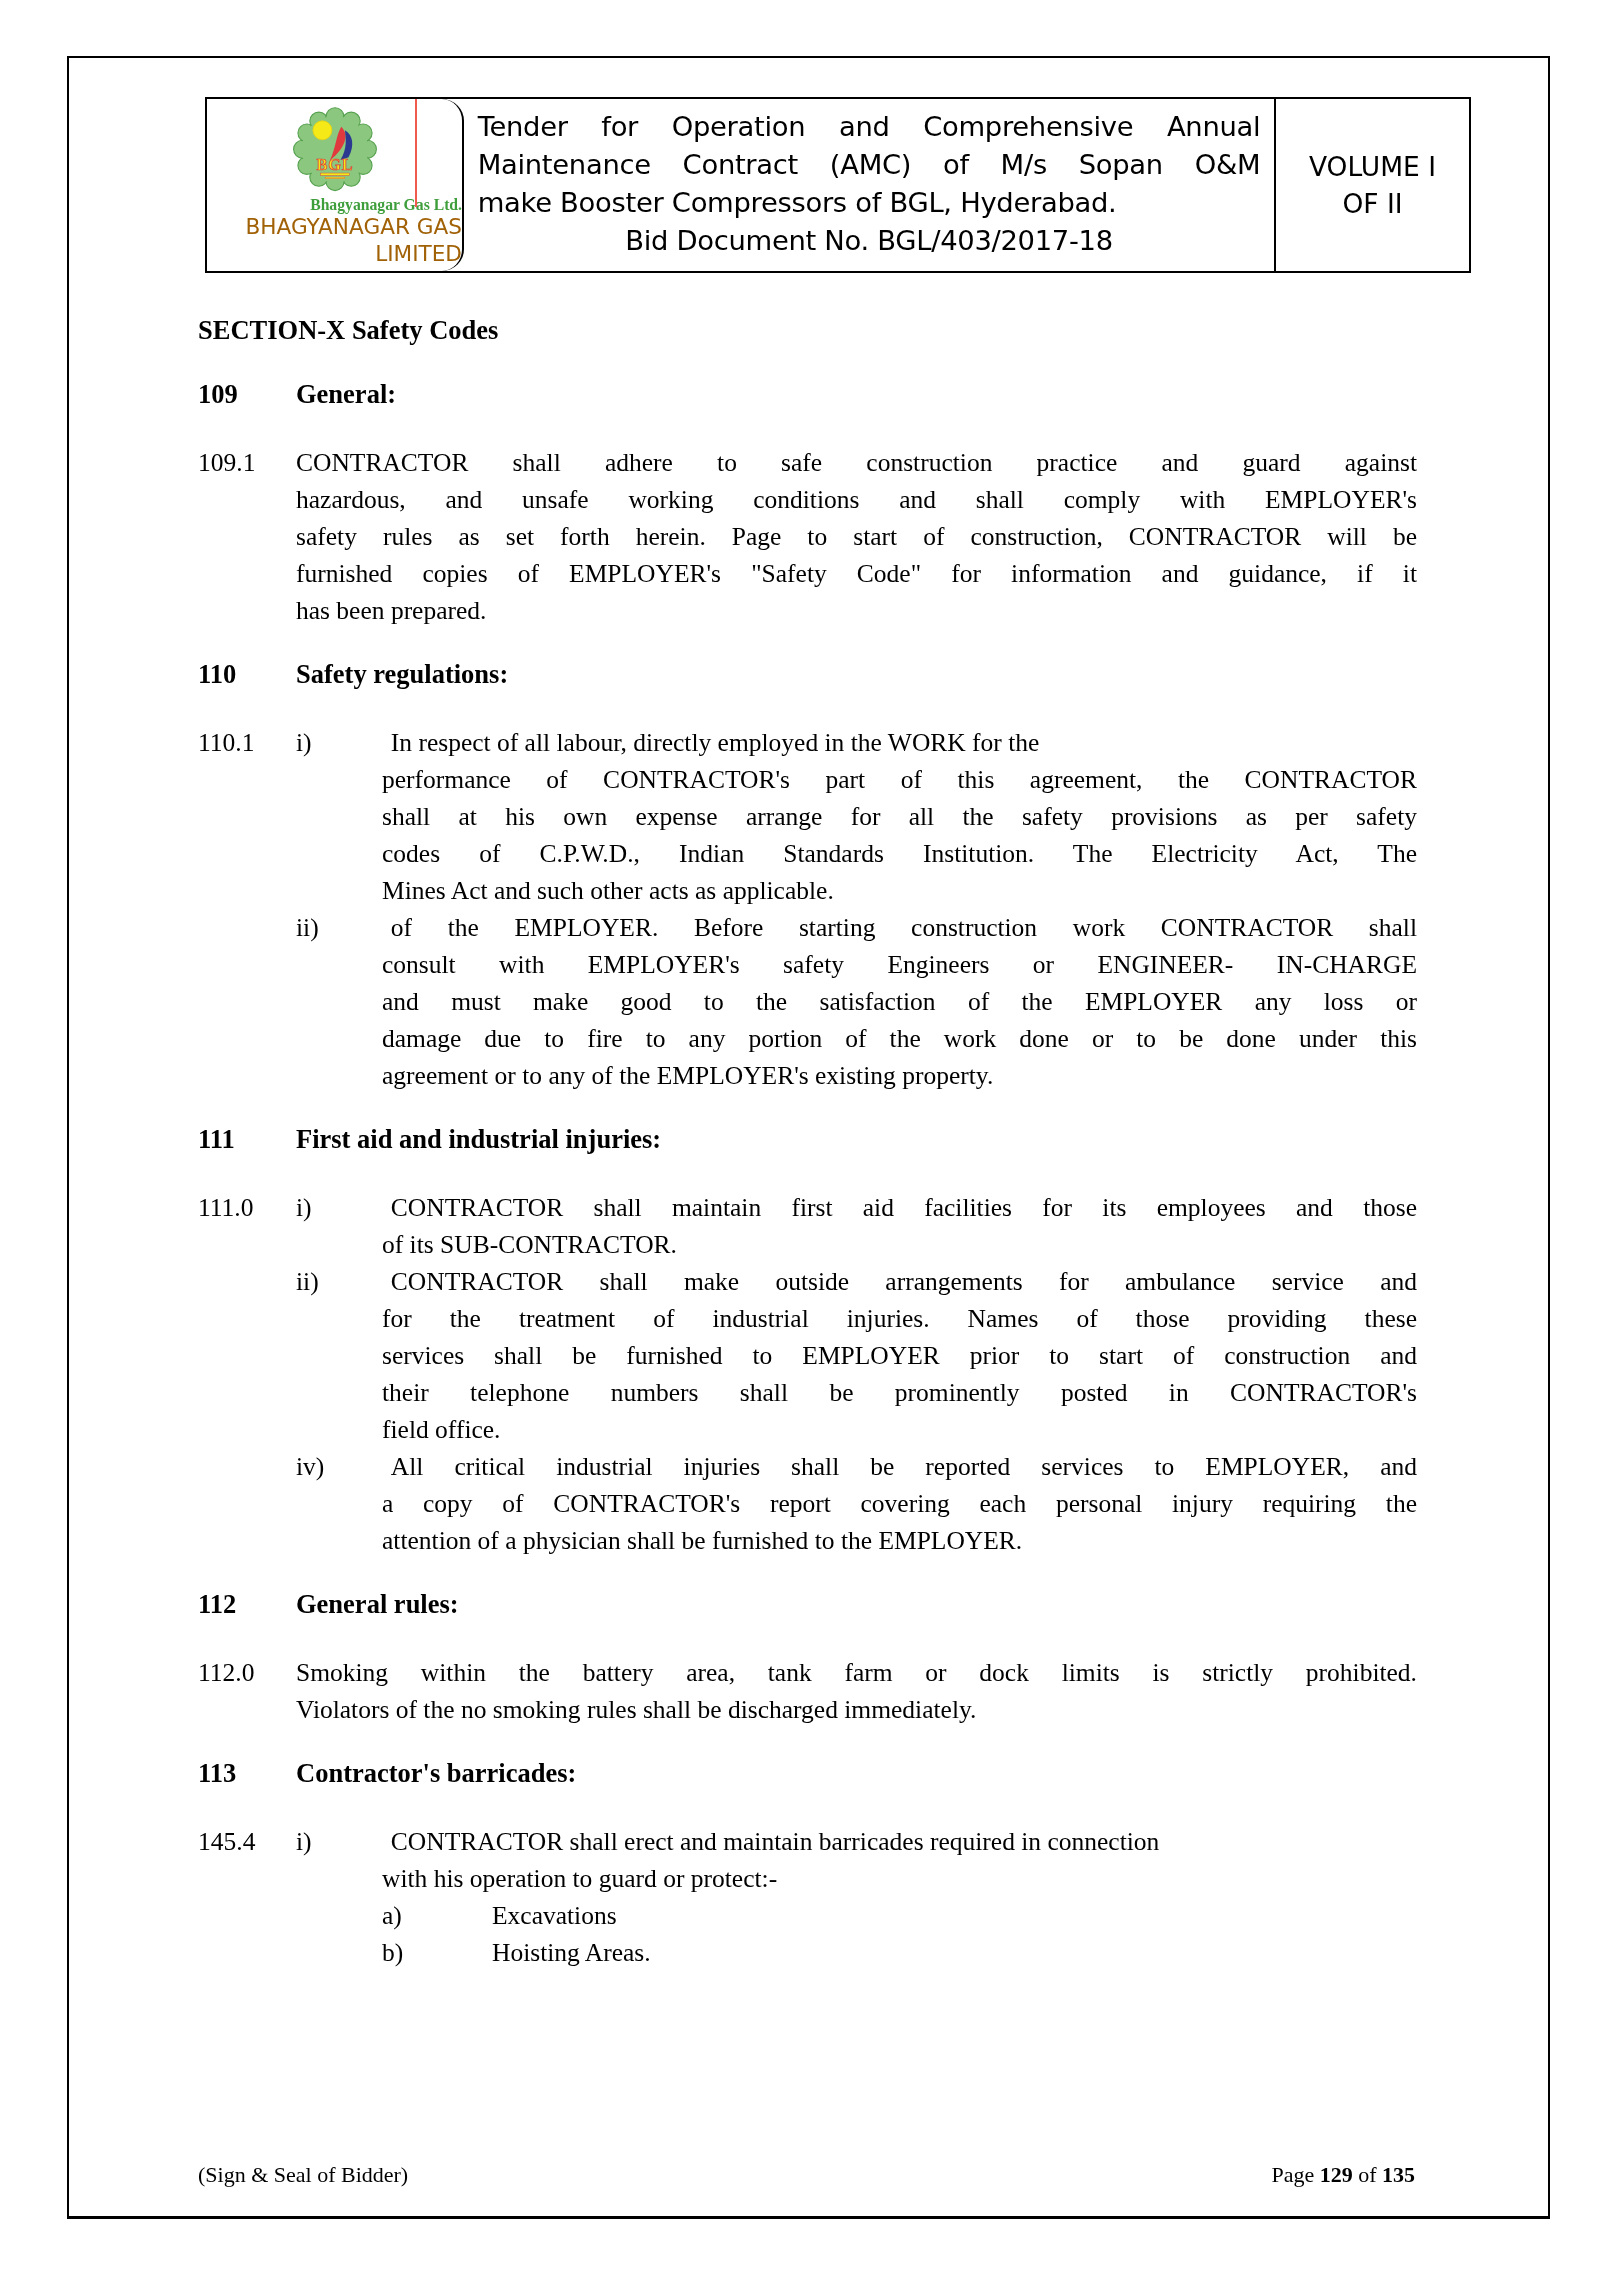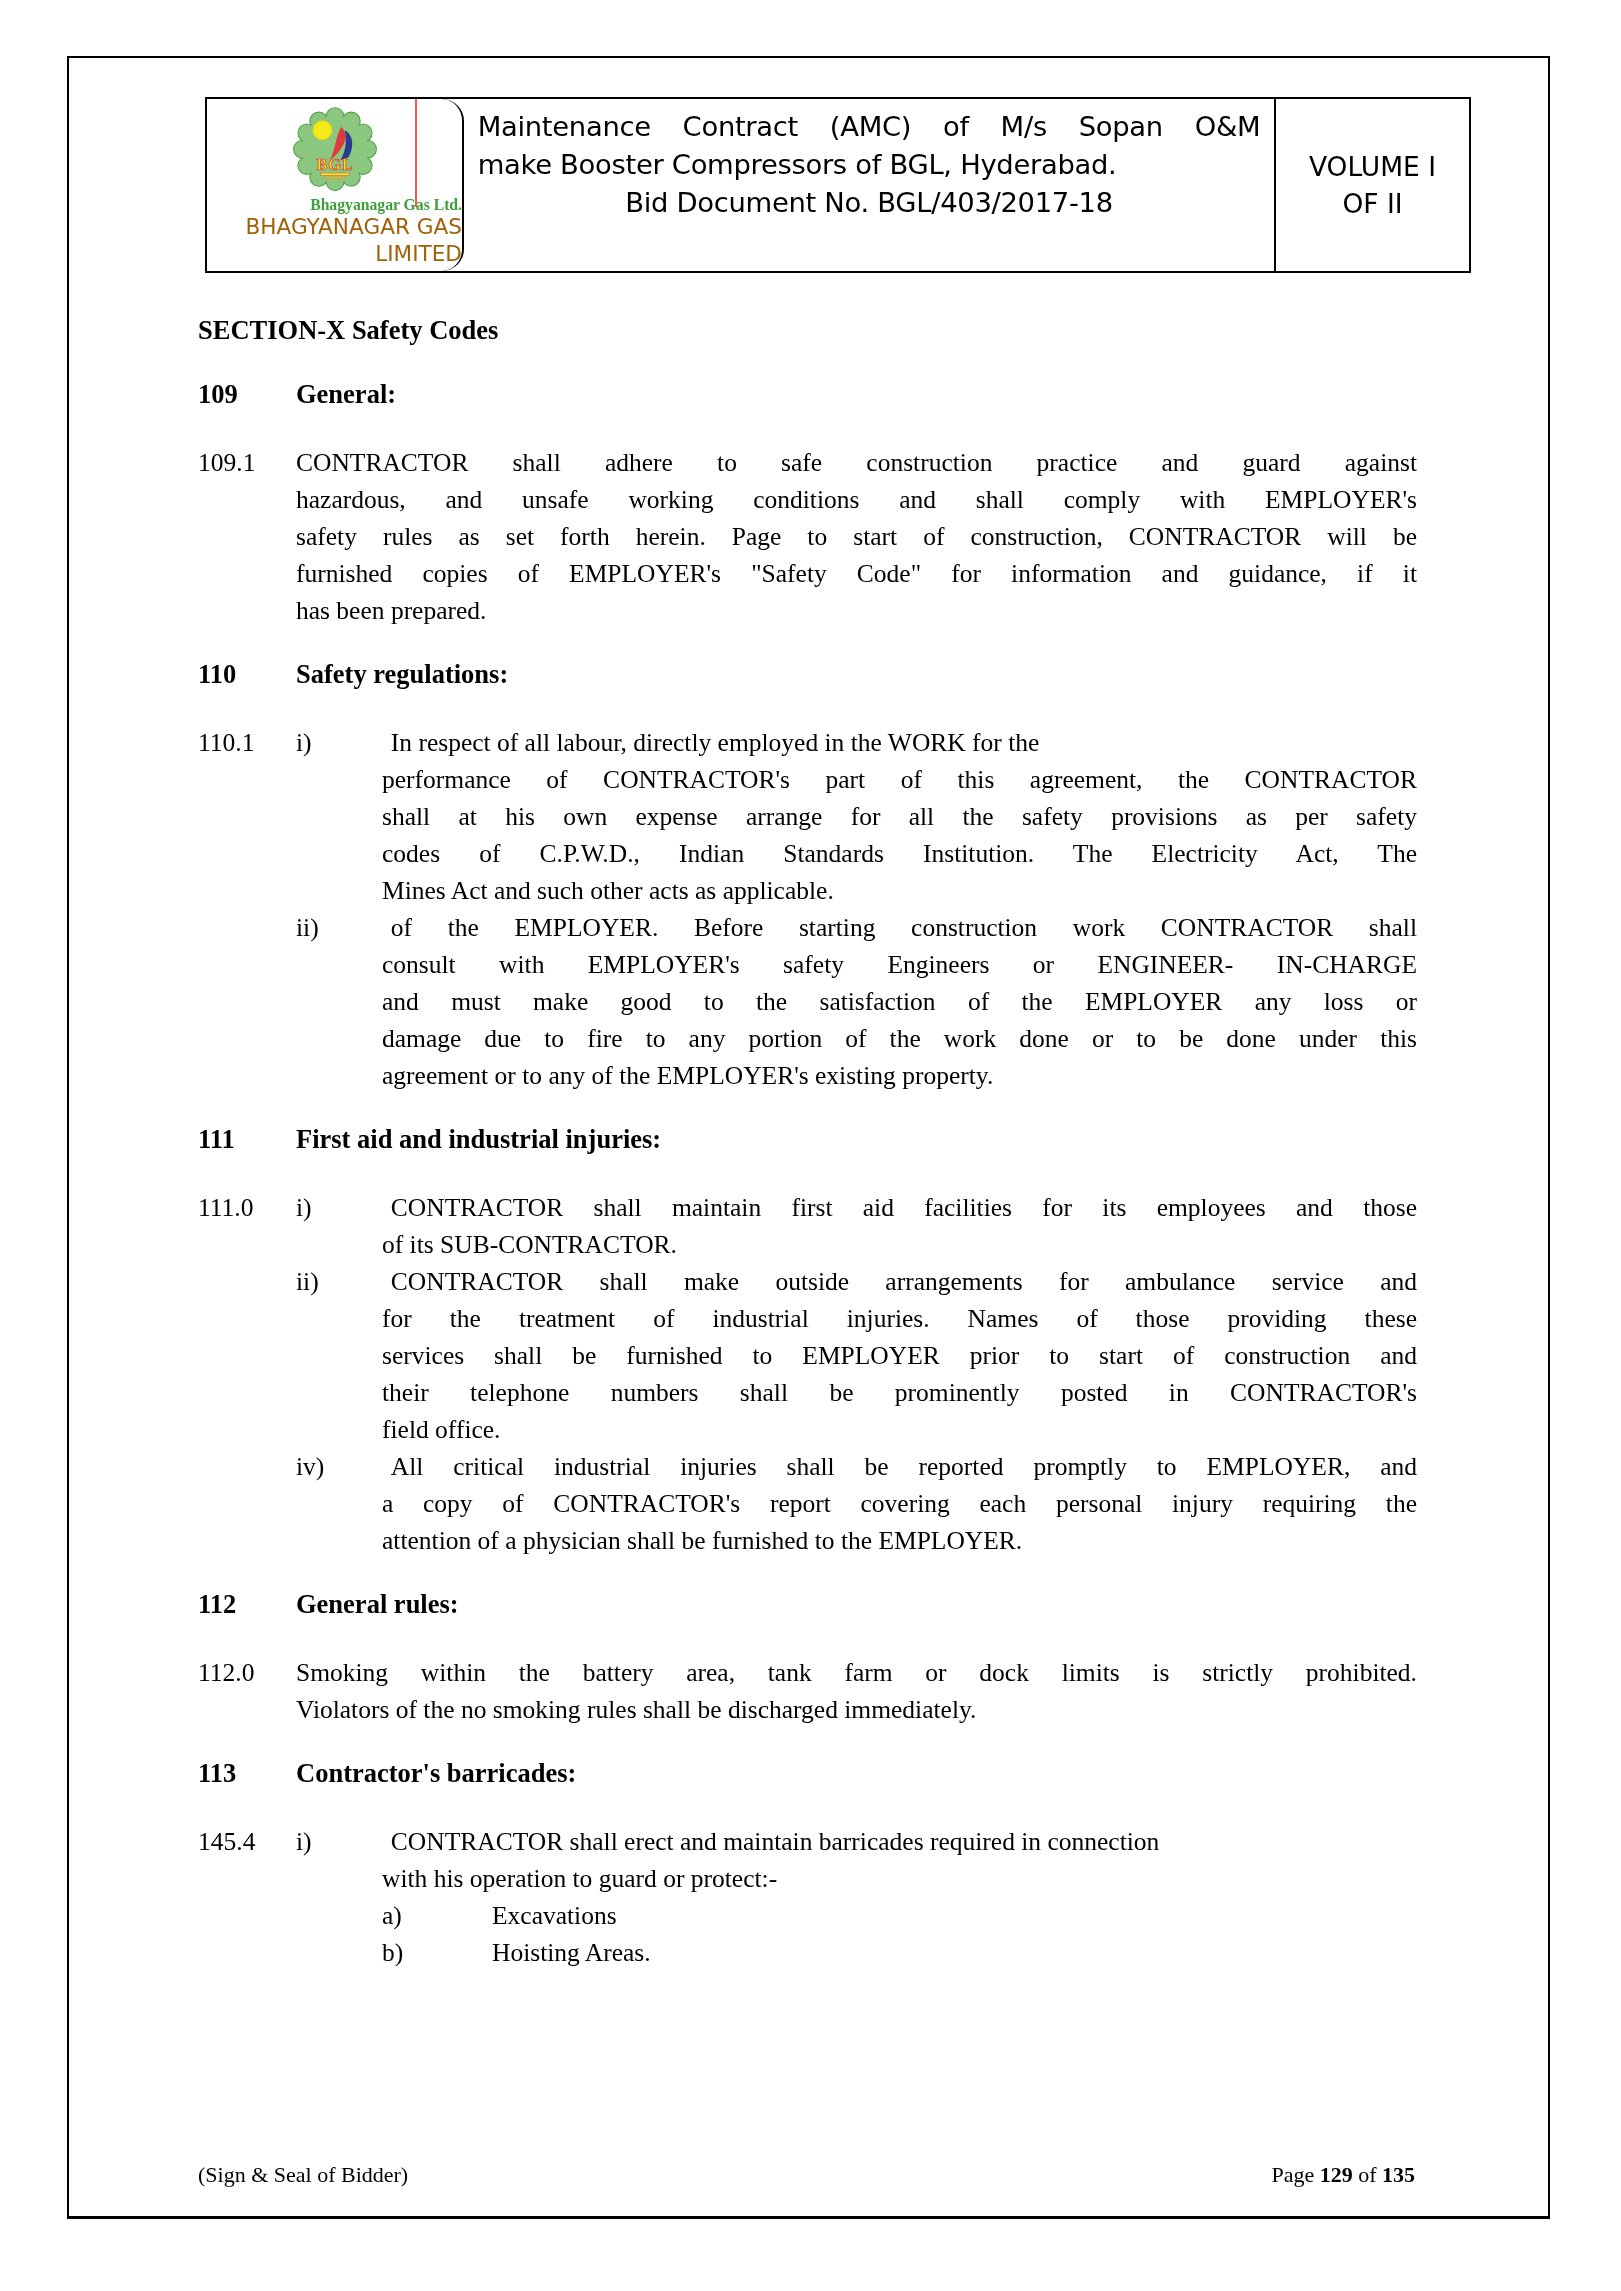--- a/index.html
+++ b/index.html
@@ -84,20 +84,21 @@
         <rect x="34" y="74.5" width="32" height="2.6" fill="#F6E918" stroke="#E03A3E" stroke-width="0.5"></rect>
         <rect x="39" y="79" width="22" height="1.8" fill="#F6E918" stroke="#E03A3E" stroke-width="0.4"></rect>
       </svg>
       <div class="red-line"></div>
       <div class="logo-sub">Bhagyanagar Gas Ltd.</div>
       <div class="logo-name">BHAGYANAGAR GAS</div>
       <div class="logo-name">LIMITED</div>
     </div>
 
     <div class="cell-title">
+        <div class="tline justify">Tender for Operation and Comprehensive Annual</div>
         <div class="tline justify">Maintenance Contract (AMC) of M/s Sopan O&amp;M</div>
         <div class="tline left">make Booster Compressors of BGL, Hyderabad.</div>
         <div class="tline center">Bid Document No. BGL/403/2017-18</div>
       </div>
 
     <div class="cell-volume">
       <div>VOLUME I</div>
       <div>OF II</div>
     </div>
   </div>
@@ -164,21 +165,21 @@
           <div class="line j">for the treatment of industrial injuries. Names of those providing these</div>
           <div class="line j">services shall be furnished to EMPLOYER prior to start of construction and</div>
           <div class="line j">their telephone numbers shall be prominently posted in CONTRACTOR's</div>
           <div class="line">field office.</div>
         </div>
       </div>
       <div class="para cont with-marker">
         <span class="label"></span>
         <span class="marker">iv)</span>
         <div class="ptext">
-          <div class="line j">All critical industrial injuries shall be reported promptly to EMPLOYER, and</div>
+          <div class="line j">All critical industrial injuries shall be reported services to EMPLOYER, and</div>
           <div class="line j">a copy of CONTRACTOR's report covering each personal injury requiring the</div>
           <div class="line">attention of a physician shall be furnished to the EMPLOYER.</div>
         </div>
       </div>
       <div class="heading">
         <span class="num">112</span>
         <span class="htext">General rules:</span>
       </div>
       <div class="para">
         <span class="label">112.0</span>

